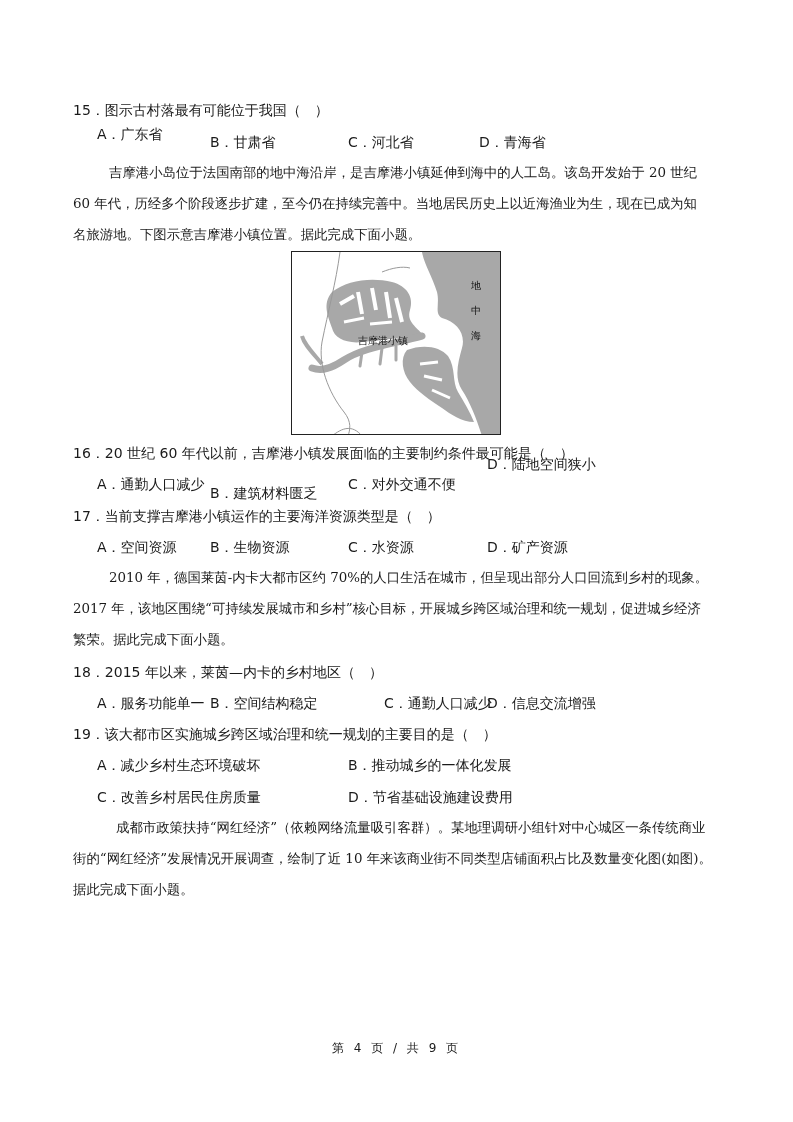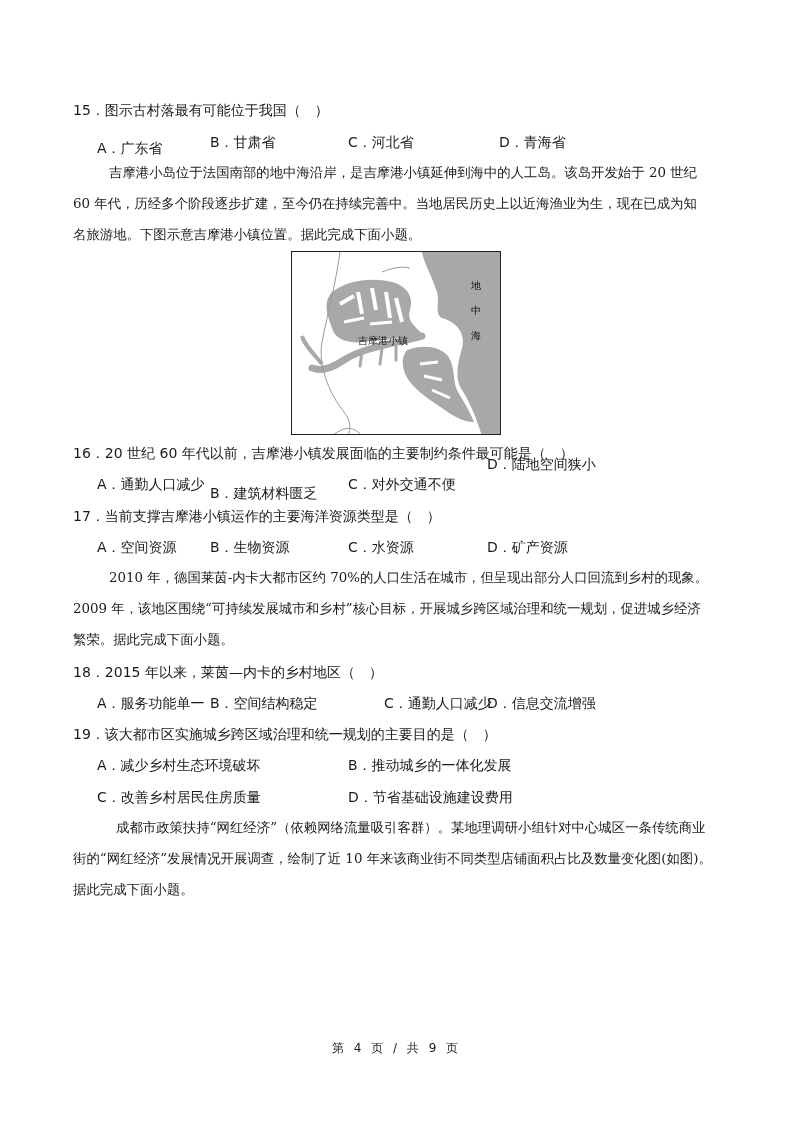--- a/index.html
+++ b/index.html
@@ -14,24 +14,24 @@
          border: 1.5px solid #222; background: #fff; overflow: hidden; box-sizing: border-box; }
   .map svg { position: absolute; left: 0; top: 0; }
   .map-label { position: absolute; font-family: "DejaVu Serif", "Liberation Serif", serif; font-size: 10px; color: #111; }
   .footer { position: absolute; top: 1040px; left: 0; width: 793px; text-align: center;
             font-size: 12px; letter-spacing: 3px; }
 </style>
 </head>
 <body>
 
 <div class="line q" style="top:101px;">15．图示古村落最有可能位于我国（　）</div>
-<div class="opt" style="left:97px; top:139px;">A．广东省</div>
+<div class="opt" style="left:97px; top:125px;">A．广东省</div>
 <div class="opt" style="left:210px; top:133px;">B．甘肃省</div>
 <div class="opt" style="left:348px; top:133px;">C．河北省</div>
-<div class="opt" style="left:499px; top:133px;">D．青海省</div>
+<div class="opt" style="left:479px; top:133px;">D．青海省</div>
 
 <div class="para" style="top:164px; left:109px;">吉摩港小岛位于法国南部的地中海沿岸，是吉摩港小镇延伸到海中的人工岛。该岛开发始于 20 世纪</div>
 <div class="para" style="top:195px;">60 年代，历经多个阶段逐步扩建，至今仍在持续完善中。当地居民历史上以近海渔业为生，现在已成为知</div>
 <div class="para" style="top:226px;">名旅游地。下图示意吉摩港小镇位置。据此完成下面小题。</div>
 
 <div class="map">
   <svg width="210" height="184" viewBox="0 0 210 184">
 
     <path d="M130 0 L210 0 L210 184 L190 184 C185 168 178 150 170 138 C162 126 166 110 170 96 C174 82 165 70 150 66 C142 62 148 52 145 40 C140 24 132 12 130 0 Z" fill="#a8a8a8"></path>
 
@@ -63,21 +63,21 @@
 <div class="opt" style="left:348px; top:475px;">C．对外交通不便</div>
 <div class="opt" style="left:487px; top:455px;">D．陆地空间狭小</div>
 
 <div class="line q" style="top:507px;">17．当前支撑吉摩港小镇运作的主要海洋资源类型是（　）</div>
 <div class="opt" style="left:97px; top:538px;">A．空间资源</div>
 <div class="opt" style="left:210px; top:538px;">B．生物资源</div>
 <div class="opt" style="left:348px; top:538px;">C．水资源</div>
 <div class="opt" style="left:487px; top:538px;">D．矿产资源</div>
 
 <div class="para" style="top:569px; left:109px;">2010 年，德国莱茵-内卡大都市区约 70%的人口生活在城市，但呈现出部分人口回流到乡村的现象。</div>
-<div class="para" style="top:600px;">2009 年，该地区围绕“可持续发展城市和乡村”核心目标，开展城乡跨区域治理和统一规划，促进城乡经济</div>
+<div class="para" style="top:600px;">2017 年，该地区围绕“可持续发展城市和乡村”核心目标，开展城乡跨区域治理和统一规划，促进城乡经济</div>
 <div class="para" style="top:631px;">繁荣。据此完成下面小题。</div>
 
 <div class="line q" style="top:663px;">18．2015 年以来，莱茵—内卡的乡村地区（　）</div>
 <div class="opt" style="left:97px; top:694px;">A．服务功能单一</div>
 <div class="opt" style="left:210px; top:694px;">B．空间结构稳定</div>
 <div class="opt" style="left:348px; top:694px;margin-left:36px;">C．通勤人口减少</div>
 <div class="opt" style="left:487px; top:694px;">D．信息交流增强</div>
 
 <div class="line q" style="top:725px;text-align:right;">19．该大都市区实施城乡跨区域治理和统一规划的主要目的是（　）</div>
 <div class="opt" style="left:97px; top:756px;">A．减少乡村生态环境破坏</div>

